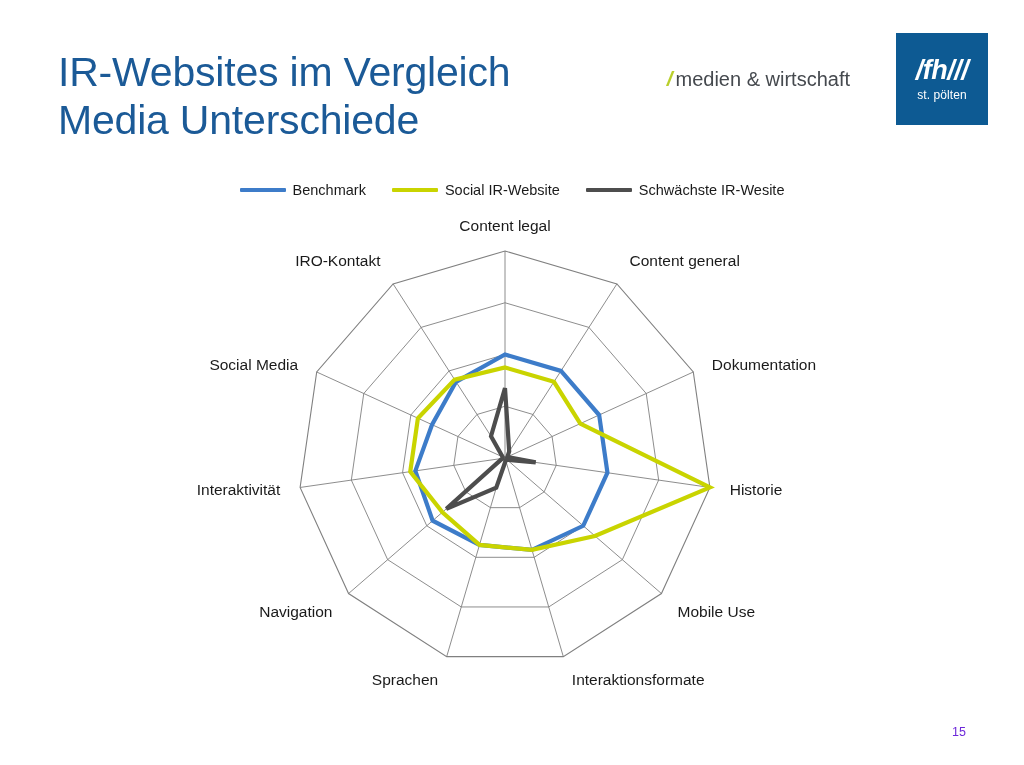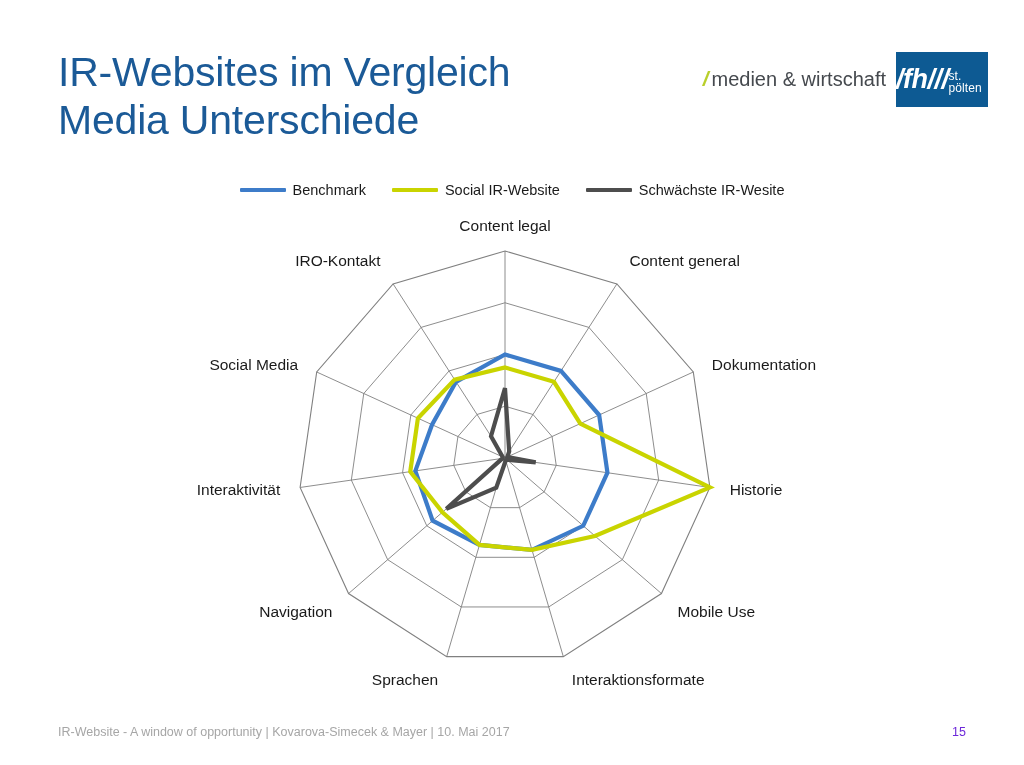--- a/index.html
+++ b/index.html
@@ -53,28 +53,29 @@
   }
   #logo-slash {
     color: #b9cf2b;
     font-weight: bold;
     font-style: italic;
     font-size: 21px;
     margin-right: 3px;
   }
   #logo-mark {
     width: 92px;
-    height: 55px;
+    height: 92px;
     background: #0d5a93;
     color: #ffffff;
     display: flex;
-    flex-direction: row;
+    flex-direction: column;
     align-items: center;
     justify-content: center;
     line-height: 1;
+    margin-left: 36px;
   }
   #logo-mark-main {
     font-size: 27px;
     font-weight: bold;
     font-style: italic;
     letter-spacing: -0.5px;
   }
   #logo-mark-sub {
     font-size: 12px;
     margin-top: 5px;
@@ -214,17 +215,16 @@
           <text x="438.17" y="479.97" text-anchor="end" class="axis-label">Sprachen</text>
           <text x="332.47" y="412.03" text-anchor="end" class="axis-label">Navigation</text>
           <text x="280.27" y="289.74" text-anchor="end" class="axis-label">Interaktivität</text>
           <text x="298.15" y="165.36" text-anchor="end" class="axis-label">Social Media</text>
           <text x="380.44" y="61.40" text-anchor="end" class="axis-label">IRO-Kontakt</text>
         </g>
     </svg>
   </div>
 
   <div id="footer">
-    <span id="footer-text">IR-Website - A window of opportunity | Kovarova-Simecek &amp; Mayer | 10. Mai 2017</span>
     <span id="footer-page">15</span>
   </div>
 
 </div>
 
 </body></html>

